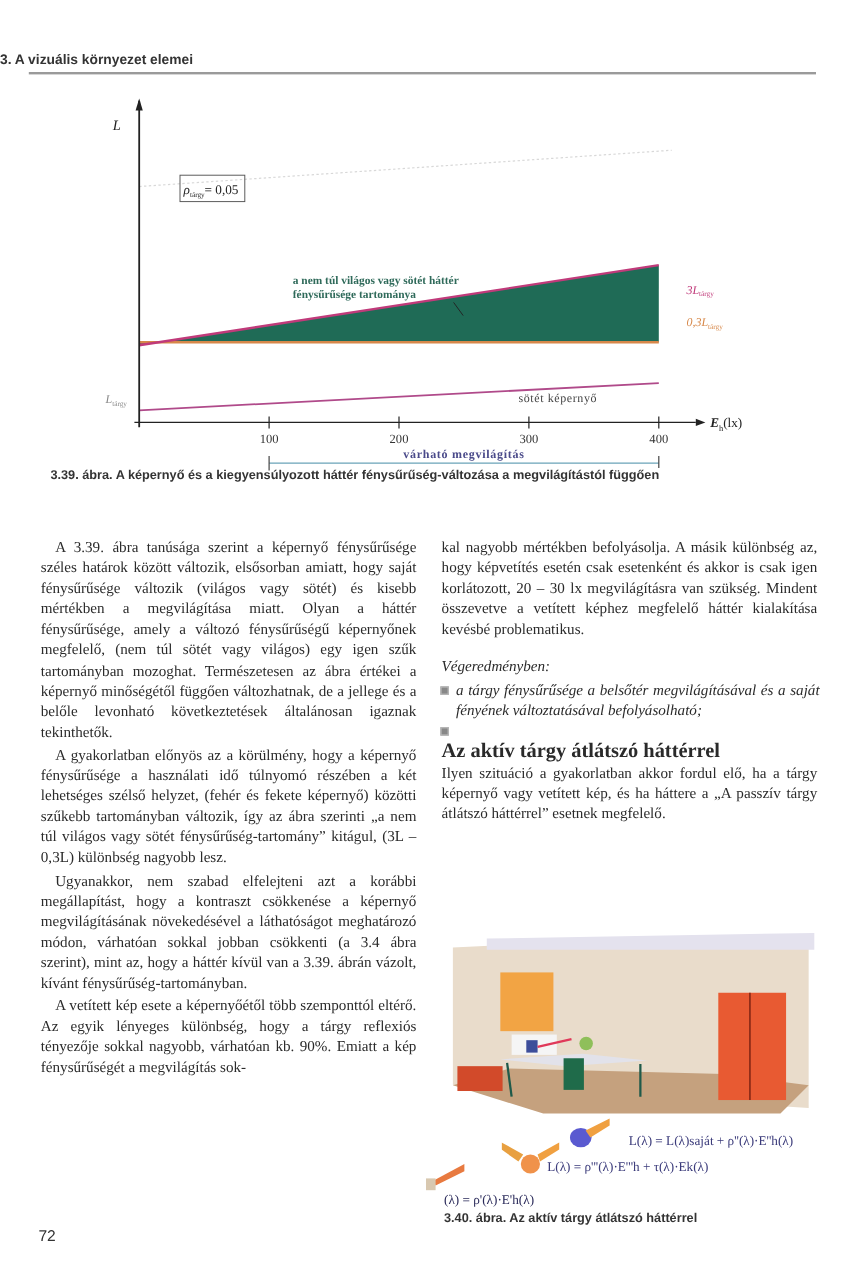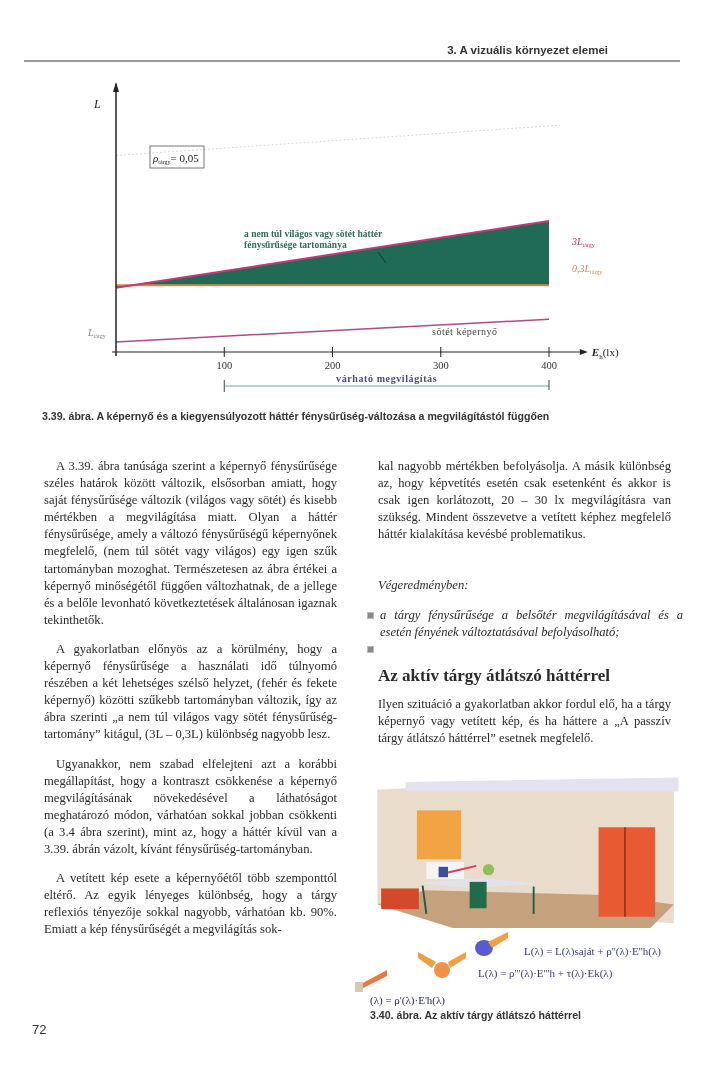--- a/index.html
+++ b/index.html
@@ -1,25 +1,25 @@
 <!DOCTYPE html>
 <html><head>
 <meta charset="utf-8">
 <style>
   html, body { margin:0; padding:0; background:#ffffff; }
   body { width:709px; height:1066px; position:relative; overflow:hidden;
          font-family:"Liberation Serif", serif; color:#2a2a2a; }
-  .running-head { position:absolute; top:44px; left:0; width:573px; text-align:right;
-         font-family:"Liberation Sans", sans-serif; font-weight:bold; font-size:11.5px; color:#333;padding-left:35px; }
+  .running-head { position:absolute; top:44px; left:0; width:573px; text-align:left;
+         font-family:"Liberation Sans", sans-serif; font-weight:bold; font-size:11.5px; color:#333; }
   .head-rule { position:absolute; top:60px; left:24px; width:656px; height:2px; background:#9a9a9a; }
   #chart { position:absolute; left:0; top:80px; }
   .fig-caption { position:absolute; font-family:"Liberation Sans", sans-serif; font-weight:bold;
          font-size:10.6px; color:#333; white-space:nowrap; }
   .col { position:absolute; font-size:12.6px; line-height:17.1px; text-align:justify; }
-  .col p { margin:12px; text-indent:12px; }
+  .col p { margin:2px; text-indent:12px; }
   .col p.noindent { text-indent:0; }
   .col .gap { height:10px; }
   .ital { font-style:italic; }
   .bullet-list { list-style:none; margin:0; padding:0; }
   .bullet-list li { position:relative; padding-left:14px; font-style:italic; }
   .bullet-list li .sq { position:absolute; left:1px; top:5px; width:7px; height:7px; background:#888;
          border:1px solid #bbb; box-sizing:border-box; }
   .subhead { font-weight:bold; font-size:17px; }
   .page-number { position:absolute; left:32px; top:1022px; font-family:"Liberation Sans", sans-serif;
          font-size:13px; color:#333; }
@@ -63,35 +63,35 @@
       <text x="572" y="192" font-family="Liberation Serif, serif" font-size="10" fill="#d7884a"><tspan font-style="italic">0,3L</tspan><tspan font-size="6" dy="2">tárgy</tspan></text>
       <text x="88" y="256" font-family="Liberation Serif, serif" font-size="10" fill="#888"><tspan font-style="italic">L</tspan><tspan font-size="6" dy="2">tárgy</tspan></text>
       <text x="432" y="255" font-family="Liberation Serif, serif" font-size="10" fill="#444" letter-spacing="0.5">sötét képernyő</text>
       <line x1="224.25" y1="306" x2="549" y2="306" stroke="#6aa3b8" stroke-width="1"></line>
       <line x1="224.25" y1="300" x2="224.25" y2="312" stroke="#444" stroke-width="1"></line>
       <line x1="549" y1="300" x2="549" y2="310" stroke="#444" stroke-width="1"></line>
       <text x="386.625" y="302" text-anchor="middle" font-family="Liberation Serif, serif" font-weight="bold" font-size="10" fill="#4a4a8a" letter-spacing="0.6">várható megvilágítás</text>
     </g>
 </svg>
 
-<div class="fig-caption" style="left:42px; top:410px;text-align:center;">3.39. ábra. A képernyő és a kiegyensúlyozott háttér fénysűrűség-változása a megvilágítástól függően</div>
+<div class="fig-caption" style="left:42px; top:390px;text-align:center;">3.39. ábra. A képernyő és a kiegyensúlyozott háttér fénysűrűség-változása a megvilágítástól függően</div>
 
 <div class="col" style="left:32px; top:446px; width:317px;">
   <p>A 3.39. ábra tanúsága szerint a képernyő fénysűrűsége széles határok között változik, elsősorban amiatt, hogy saját fénysűrűsége változik (világos vagy sötét) és kisebb mértékben a megvilágítása miatt. Olyan a háttér fénysűrűsége, amely a változó fénysűrűségű képernyőnek megfelelő, (nem túl sötét vagy világos) egy igen szűk tartományban mozoghat. Természetesen az ábra értékei a képernyő minőségétől függően változhatnak, de a jellege és a belőle levonható következtetések általánosan igaznak tekinthetők.</p>
   <p>A gyakorlatban előnyös az a körülmény, hogy a képernyő fénysűrűsége a használati idő túlnyomó részében a két lehetséges szélső helyzet, (fehér és fekete képernyő) közötti szűkebb tartományban változik, így az ábra szerinti „a nem túl világos vagy sötét fénysűrűség-tartomány” kitágul, (3L – 0,3L) különbség nagyobb lesz.</p>
   <p>Ugyanakkor, nem szabad elfelejteni azt a korábbi megállapítást, hogy a kontraszt csökkenése a képernyő megvilágításának növekedésével a láthatóságot meghatározó módon, várhatóan sokkal jobban csökkenti (a 3.4 ábra szerint), mint az, hogy a háttér kívül van a 3.39. ábrán vázolt, kívánt fénysűrűség-tartományban.</p>
   <p>A vetített kép esete a képernyőétől több szemponttól eltérő. Az egyik lényeges különbség, hogy a tárgy reflexiós tényezője sokkal nagyobb, várhatóan kb. 90%. Emiatt a kép fénysűrűségét a megvilágítás sok-</p>
 </div>
 
 <div class="col" style="left:366px; top:446px; width:317px;">
   <p class="noindent">kal nagyobb mértékben befolyásolja. A másik különbség az, hogy képvetítés esetén csak esetenként és akkor is csak igen korlátozott, 20 – 30 lx megvilágításra van szükség. Mindent összevetve a vetített képhez megfelelő háttér kialakítása kevésbé problematikus.</p>
   <div class="gap"></div>
   <p class="noindent ital">Végeredményben:</p>
   <ul class="bullet-list">
-    <li><span class="sq"></span><span>a tárgy fénysűrűsége a belsőtér megvilágításával és a esetén fényének változtatásával befolyásolható;</span></li>
+    <li><span class="sq"></span><span>a tárgy fénysűrűsége a belsőtér megvilágításával és a saját fényének változtatásával befolyásolható;</span></li>
     <li><span class="sq"></span></li>
   </ul>
   <div class="gap" style="height:14px"></div>
   <p class="noindent subhead">Az aktív tárgy átlátszó háttérrel</p>
   <p class="noindent">Ilyen szituáció a gyakorlatban akkor fordul elő, ha a tárgy képernyő vagy vetített kép, és ha háttere a „A passzív tárgy átlátszó háttérrel” esetnek megfelelő.</p>
 </div>
 
 <svg id="room" width="320" height="180" viewBox="0 0 340 180" xmlns="http://www.w3.org/2000/svg">
   <polygon points="10,28 130,22 325,18 325,170 10,150" fill="#e9dccb"></polygon>
   <polygon points="40,20 330,15 330,30 40,30" fill="#e4e2ee"></polygon>
@@ -118,17 +118,17 @@
   <polygon points="0,2 18,12 14,18 0,8" fill="#e8a040"></polygon>
   <ellipse cx="24" cy="20" rx="8" ry="8" fill="#f0924a"></ellipse>
   <polygon points="30,12 48,2 48,8 32,18" fill="#f0a040"></polygon>
 </svg>
 <svg style="position:absolute; left:355px; top:968px;" width="34" height="24">
   <polygon points="6,16 32,2 32,8 8,20" fill="#e87a40"></polygon>
   <rect x="0" y="14" width="8" height="10" fill="#d8c8b0"></rect>
 </svg>
 
 <div class="eq" style="left:524px; top:945px;">L(λ) = L(λ)saját + ρ''(λ)·E''h(λ)</div>
-<div class="eq" style="left:478px; top:967px;">L(λ) = ρ'''(λ)·E'''h + τ(λ)·Ek(λ)</div>
+<div class="eq" style="left:456px; top:967px;">L(λ) = ρ'''(λ)·E'''h + τ(λ)·Ek(λ)</div>
 <div class="eq" style="left:370px; top:994px; color:#2a2a5a;">(λ) = ρ'(λ)·E'h(λ)</div>
 <div class="fig-caption" style="left:370px; top:1009px;">3.40. ábra. Az aktív tárgy átlátszó háttérrel</div>
 
 <div class="page-number">72</div>
 
 </body></html>

